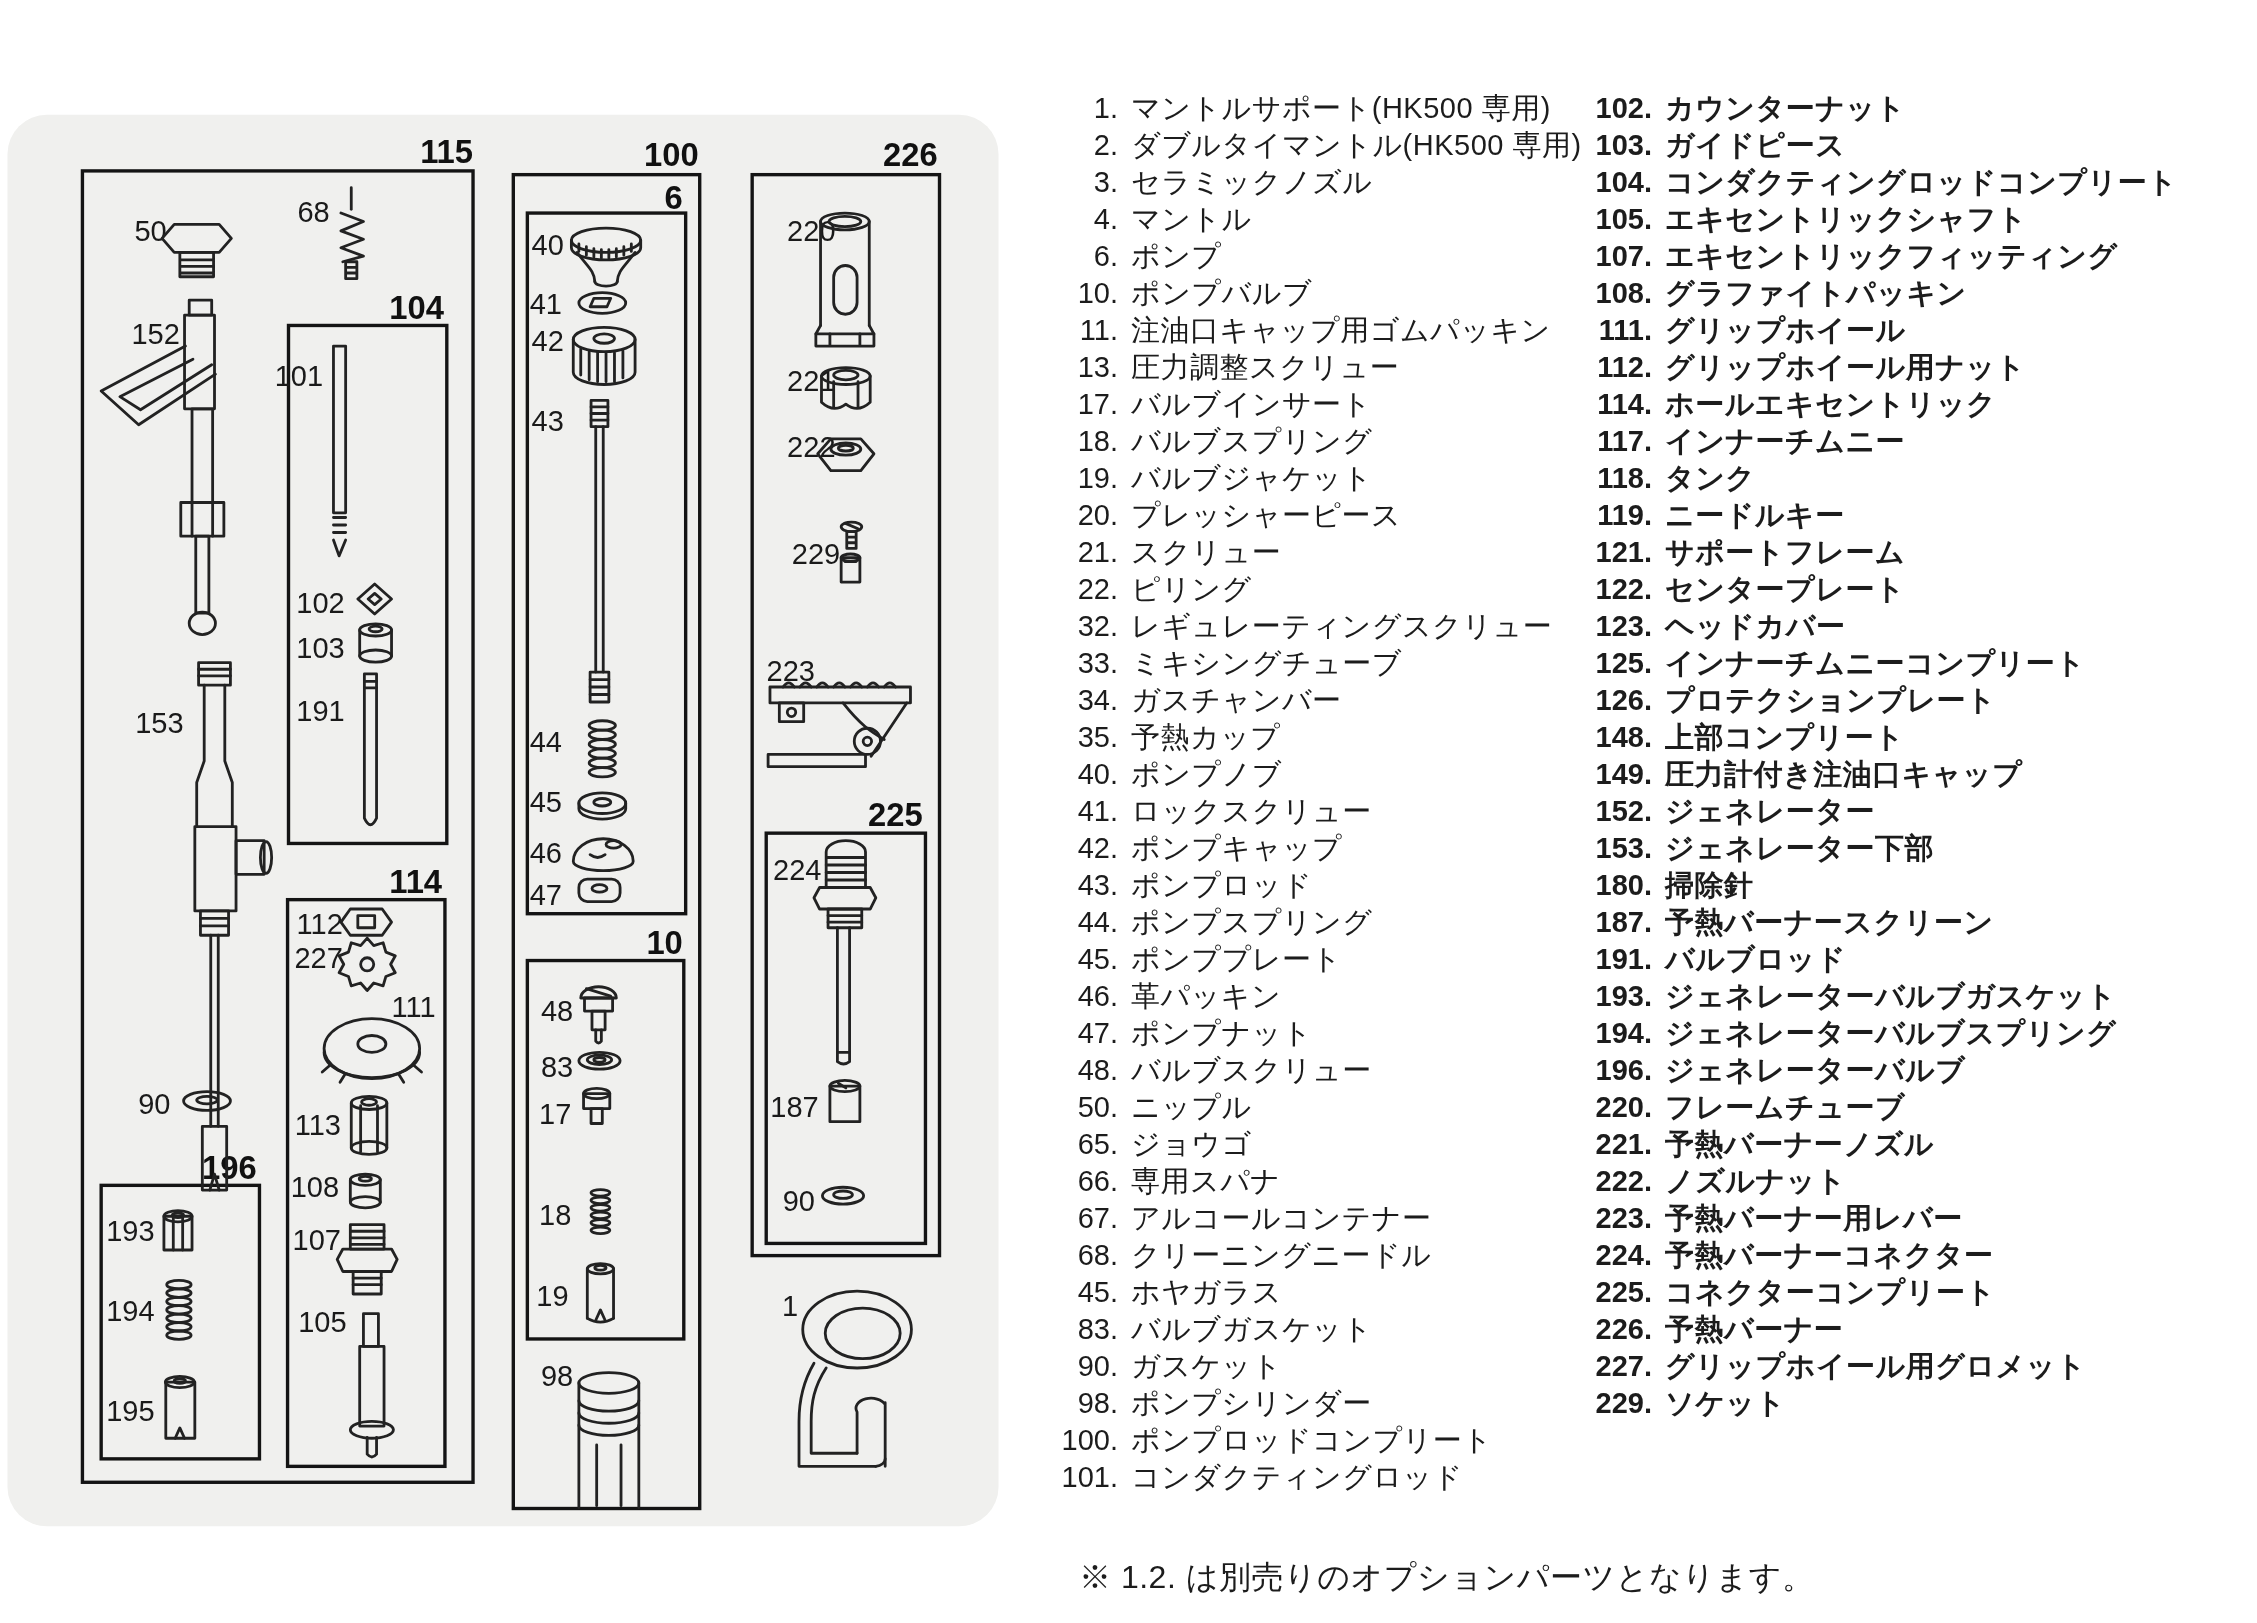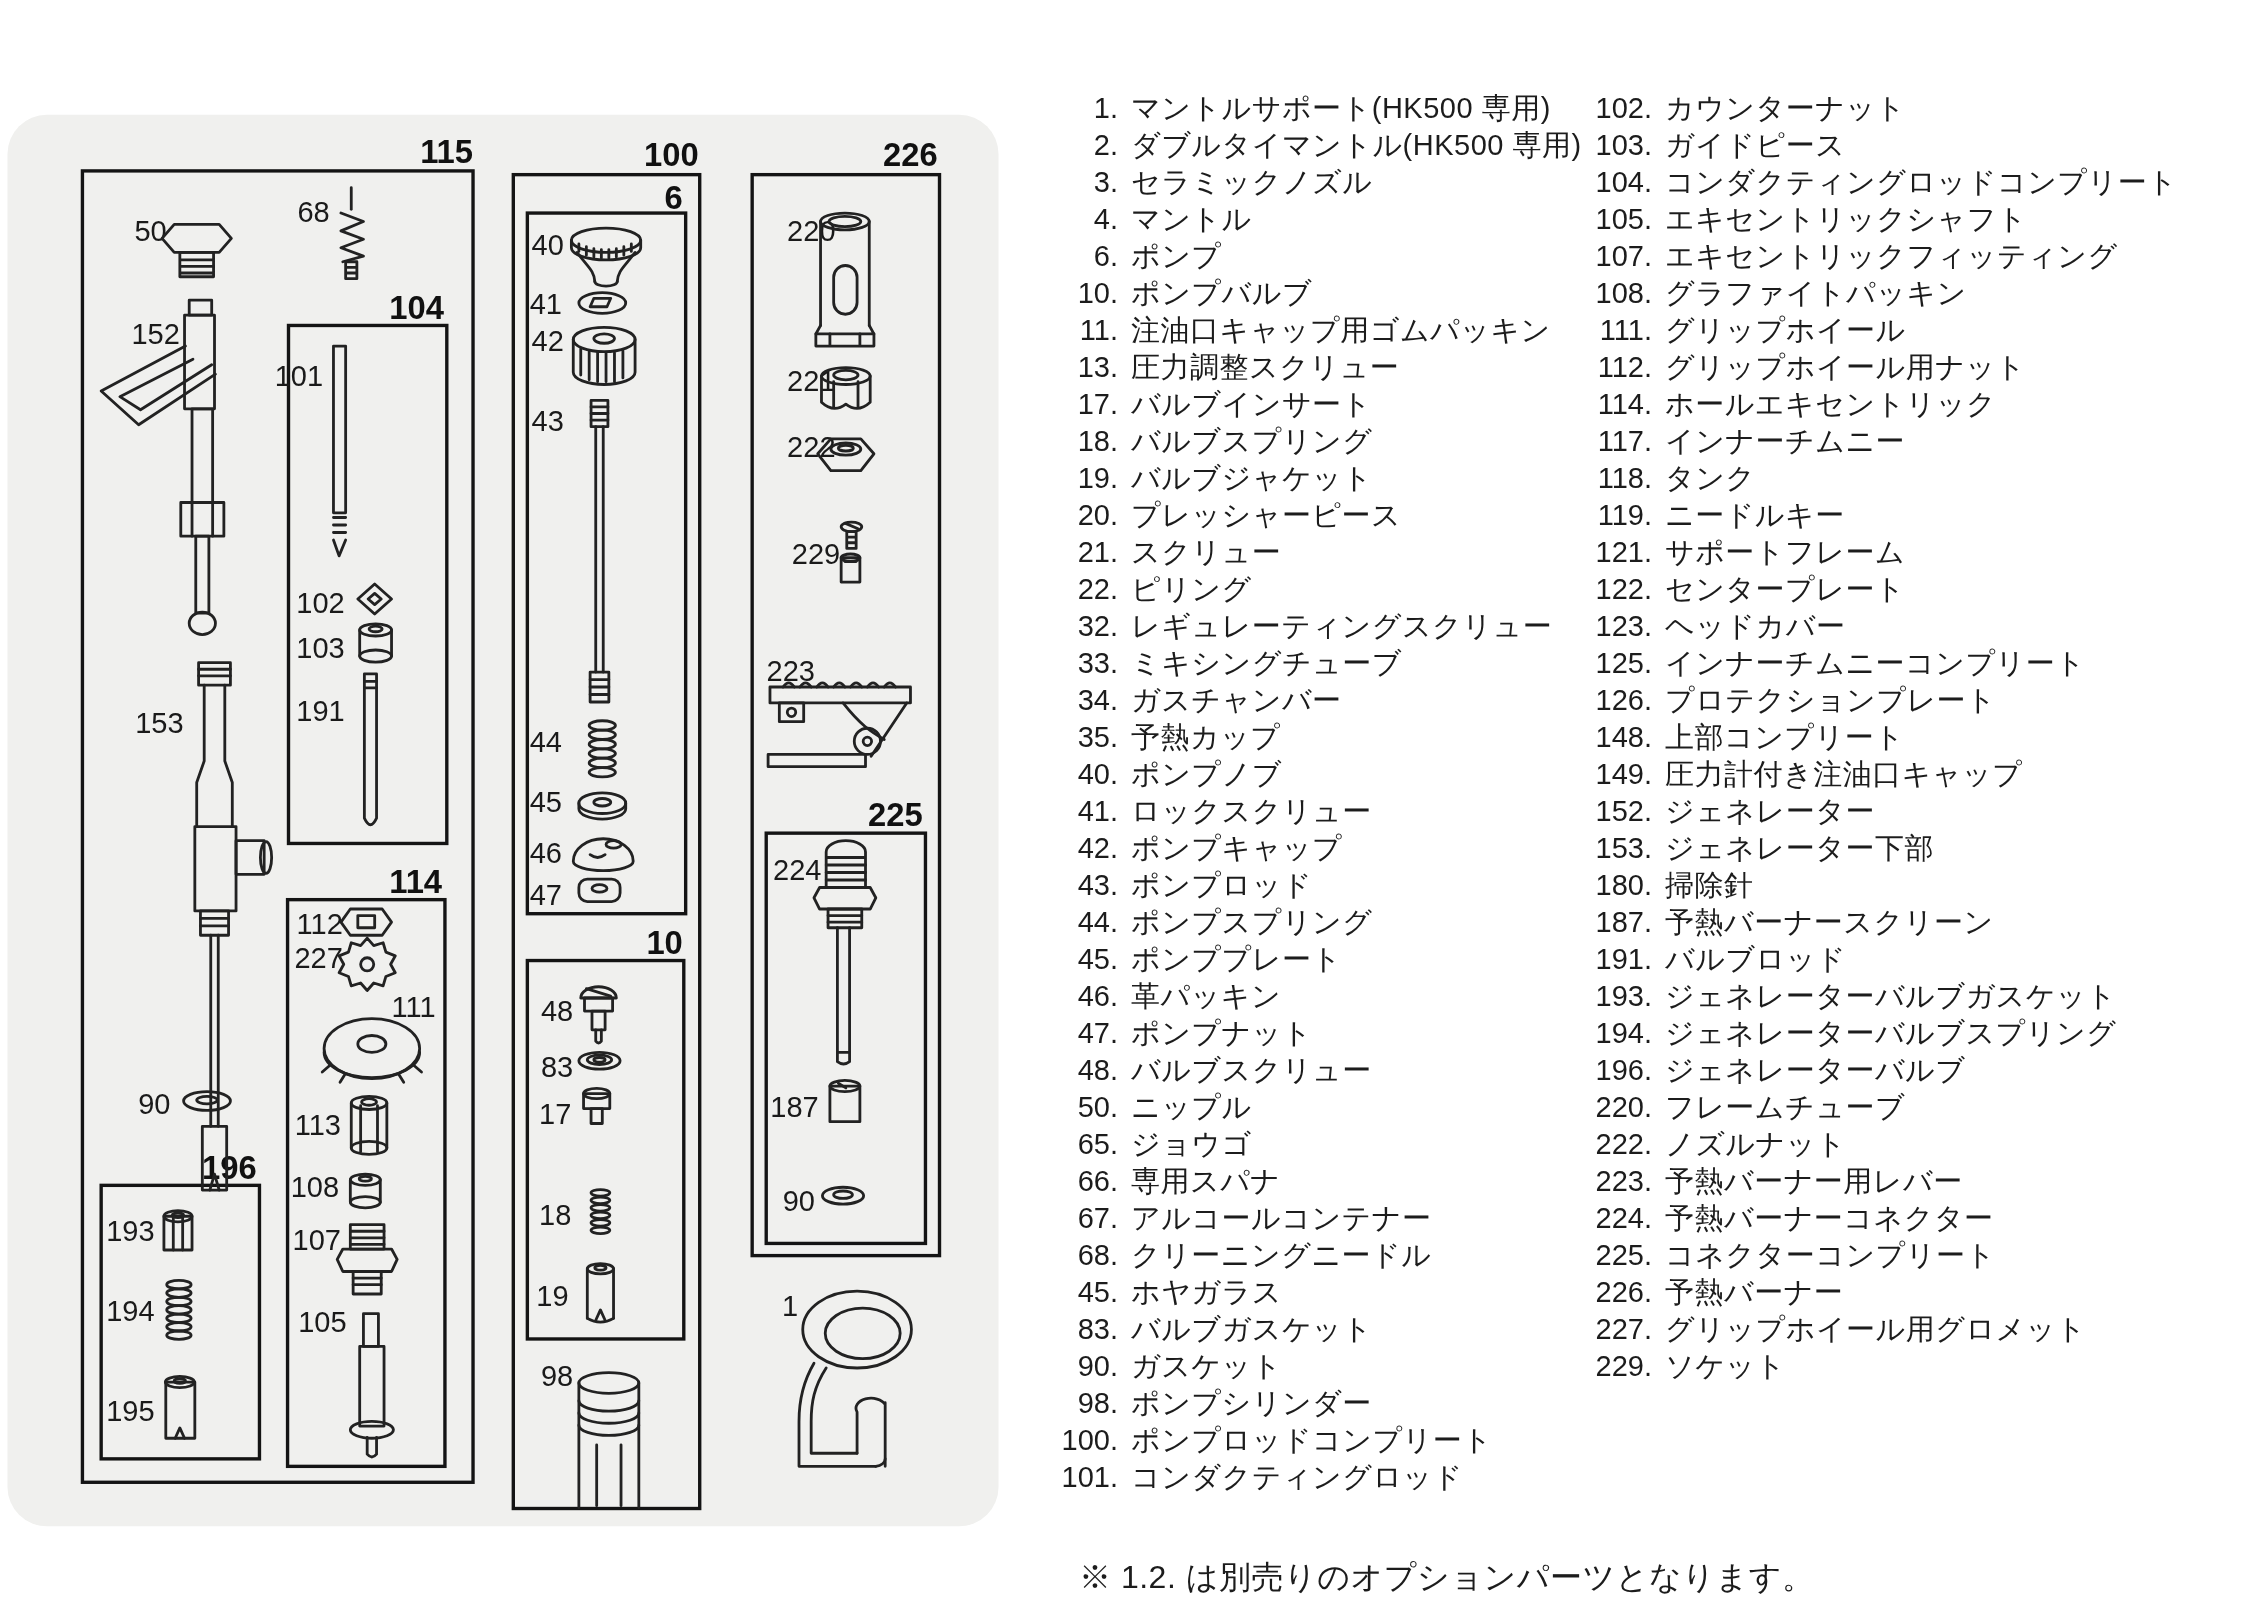--- a/index.html
+++ b/index.html
@@ -5,21 +5,21 @@
   html,body{margin:0;padding:0;background:#ffffff;}
   body{width:2257px;height:1624px;position:relative;font-family:"Liberation Sans",sans-serif;color:#1c1c1c;overflow:hidden;}
   #diagram-wrap{position:absolute;left:0;top:16px;width:1021px;height:1624px;}
   svg .s{stroke:#222;stroke-width:3;fill:none;stroke-linecap:round;stroke-linejoin:round;}
   svg .bx{stroke:#141414;stroke-width:3.6;fill:none;}
   svg text.pl{font-family:"Liberation Sans",sans-serif;font-size:31px;fill:#1a1a1a;}
   svg text.bl{font-family:"Liberation Sans",sans-serif;font-size:35px;font-weight:700;fill:#111;}
   #parts-list{position:absolute;top:90px;left:0;width:2257px;}
   .plcol{position:absolute;top:0;}
   #plcol1{left:1029px;width:525px;}
-  #plcol2{left:1555px;width:581px;}
+  #plcol2{left:1555px;width:581px;font-weight:bold;}
   .row{display:flex;height:37px;align-items:baseline;line-height:37px;font-size:29px;white-space:nowrap;}
   #plcol1 .num{width:89px;text-align:right;flex:none;}
   #plcol2 .num{width:97px;text-align:right;flex:none;}
   .pname{padding-left:13px;letter-spacing:0.5px;}
   #footnote{position:absolute;left:1079px;top:1556px;font-size:32px;letter-spacing:0.5px;white-space:nowrap;}
 </style>
 </head>
 <body>
 
 <div id="diagram-wrap">
@@ -702,20 +702,24 @@
   <div class="row">
     <span class="num">196.</span>
     <span class="pname">ジェネレーターバルブ</span>
   </div>
 
   <div class="row">
     <span class="num">220.</span>
     <span class="pname">フレームチューブ</span>
   </div>
 
+  <div class="row">
+    <span class="num">221.</span>
+    <span class="pname">予熱バーナーノズル</span>
+  </div>
 
   <div class="row">
     <span class="num">222.</span>
     <span class="pname">ノズルナット</span>
   </div>
 
   <div class="row">
     <span class="num">223.</span>
     <span class="pname">予熱バーナー用レバー</span>
   </div>

